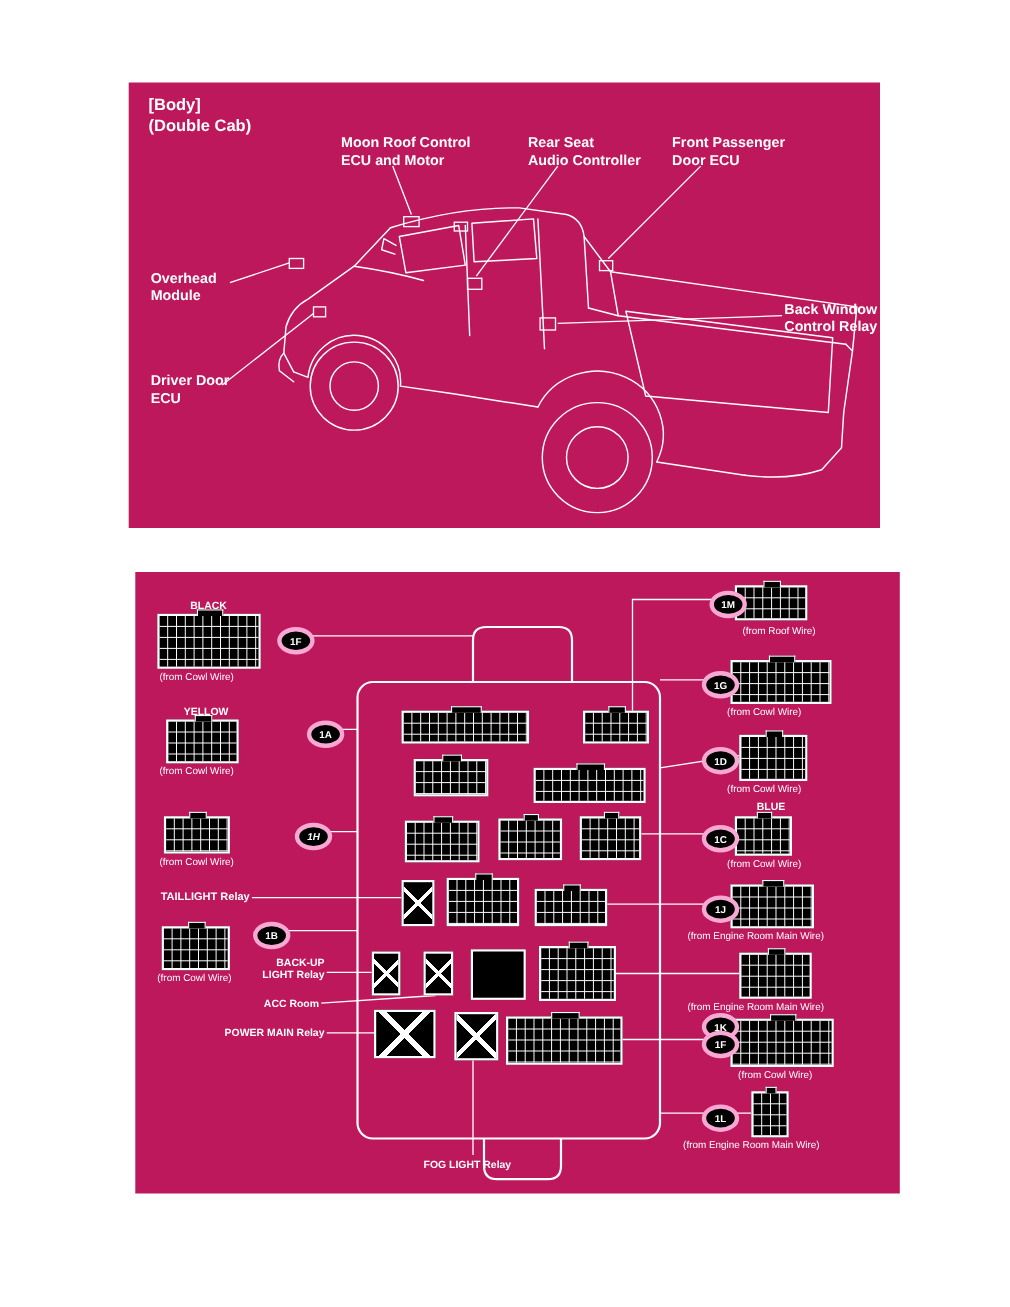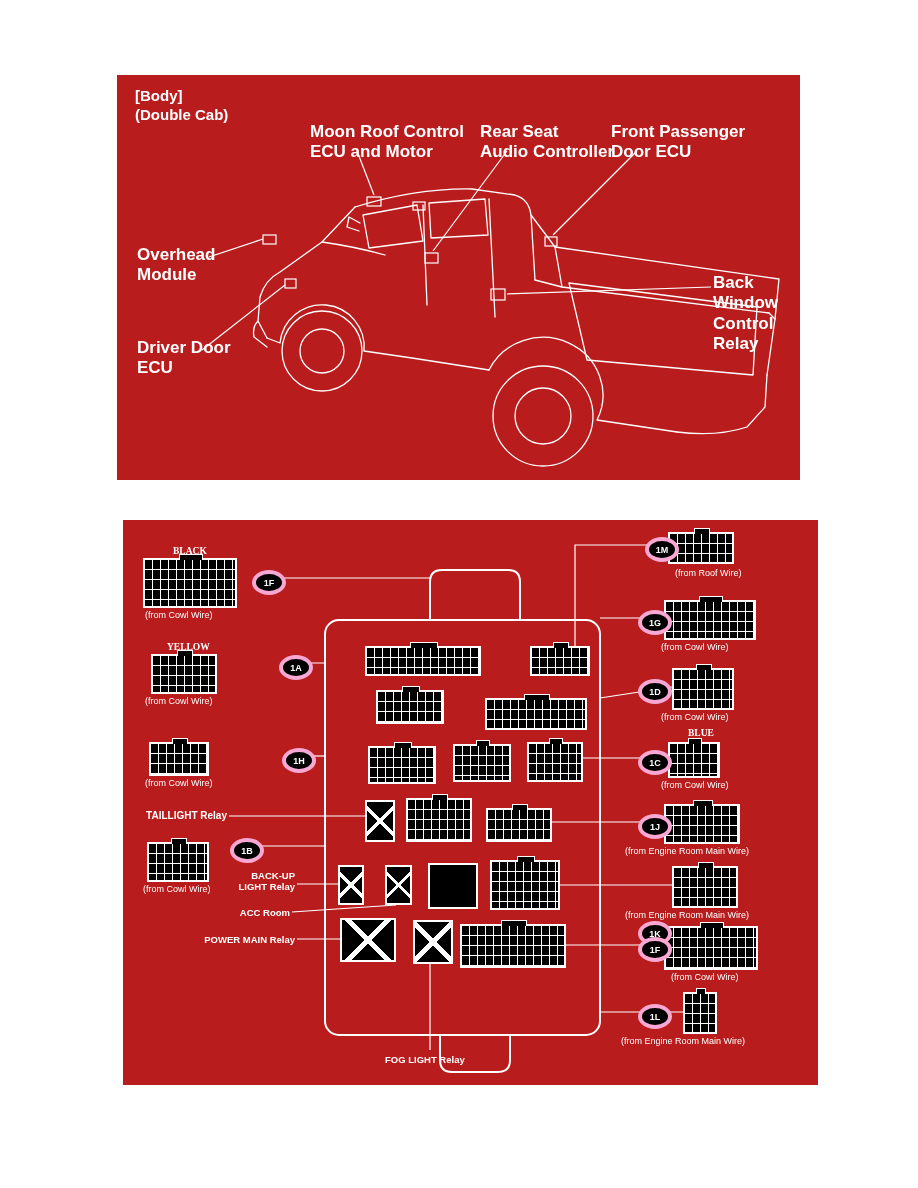--- a/index.html
+++ b/index.html
@@ -1,24 +1,24 @@
 <!DOCTYPE html>
 <html><head>
 <meta charset="utf-8">
 <style>
   html,body{margin:0;padding:0;background:#ffffff;}
   .page{position:relative;width:918px;height:1188px;background:#ffffff;font-family:"Liberation Sans",sans-serif;overflow:hidden;}
-  .panel{position:absolute;background:#b91c1c;color:#fff;}
+  .panel{position:absolute;background:#be185d;color:#fff;}
   #top-panel{left:117px;top:75px;width:683px;height:405px;}
   #bottom-panel{left:123px;top:520px;width:695px;height:565px;}
   .art{position:absolute;left:0;top:0;}
-  .lbl{position:absolute;white-space:pre-line;font-size:17px;font-weight:bold;line-height:1.2;color:#fff;}
+  .lbl{position:absolute;white-space:pre-line;font-size:13px;font-weight:bold;line-height:1.2;color:#fff;}
   .title{font-size:15px;line-height:1.25;}
   .cap{position:absolute;font-size:9px;color:#fff;white-space:nowrap;}
-  .cname{position:absolute;font-size:9.5px;font-weight:bold;color:#fff;white-space:nowrap;font-family:Liberation Serif, serif;}
+  .cname{position:absolute;font-size:9.5px;font-weight:bold;color:#fff;white-space:nowrap;}
   .tag{position:absolute;width:26px;height:17px;border:4px solid #f9a8d4;border-radius:50%;display:flex;align-items:center;justify-content:center;font-size:9px;font-weight:bold;background:#000;z-index:3;}
   .conn{position:absolute;border:2px solid #fff;background-color:#000;
         background-image:linear-gradient(#fff 1px, transparent 1px),linear-gradient(90deg,#fff 1px, transparent 1px);
         background-size:8px 10px;background-position:-1px -1px;z-index:2;}
   .conn::after{content:"";position:absolute;top:-6px;left:38%;width:24%;height:5px;border:1px solid #fff;border-bottom:none;background:#000;}
   .relay{position:absolute;border:2px solid #fff;background:#000;z-index:2;
          background-image:linear-gradient(45deg,transparent 46%,#fff 46%,#fff 54%,transparent 54%),
                           linear-gradient(-45deg,transparent 46%,#fff 46%,#fff 54%,transparent 54%);}
   .plainbox{position:absolute;border:2px solid #fff;background:#000;z-index:2;}
   .r{text-align:right;}
@@ -147,21 +147,21 @@
     <div class="cap" style="left:22px;top:90px;">(from Cowl Wire)</div>
     <div class="tag" style="left:129px;top:50px;">1F</div>
 
     <div class="cname" style="left:44px;top:122px;">YELLOW</div>
     <div class="conn" style="left:28px;top:134px;width:62px;height:36px;"></div>
     <div class="cap" style="left:22px;top:176px;">(from Cowl Wire)</div>
     <div class="tag" style="left:156px;top:135px;">1A</div>
 
     <div class="conn" style="left:26px;top:222px;width:56px;height:30px;"></div>
     <div class="cap" style="left:22px;top:258px;">(from Cowl Wire)</div>
-    <div class="tag" style="left:159px;top:228px;">1H</div>
+    <div class="tag" style="left:145px;top:228px;font-style:italic;">1H</div>
 
     <div class="tag" style="left:107px;top:318px;">1B</div>
     <div class="conn" style="left:24px;top:322px;width:58px;height:36px;"></div>
     <div class="cap" style="left:20px;top:364px;">(from Cowl Wire)</div>
 
     <div class="cap r" style="left:6px;top:290px;width:98px;font-weight:bold;font-size:10px;">TAILLIGHT Relay</div>
     <div class="cap r" style="left:78px;top:350px;width:94px;font-weight:bold;font-size:9.5px;white-space:pre-line;">BACK-UP
 LIGHT Relay</div>
     <div class="cap r" style="left:92px;top:387px;width:75px;font-weight:bold;font-size:9.5px;">ACC Room</div>
     <div class="cap r" style="left:38px;top:414px;width:134px;font-weight:bold;font-size:9.5px;">POWER MAIN Relay</div>

